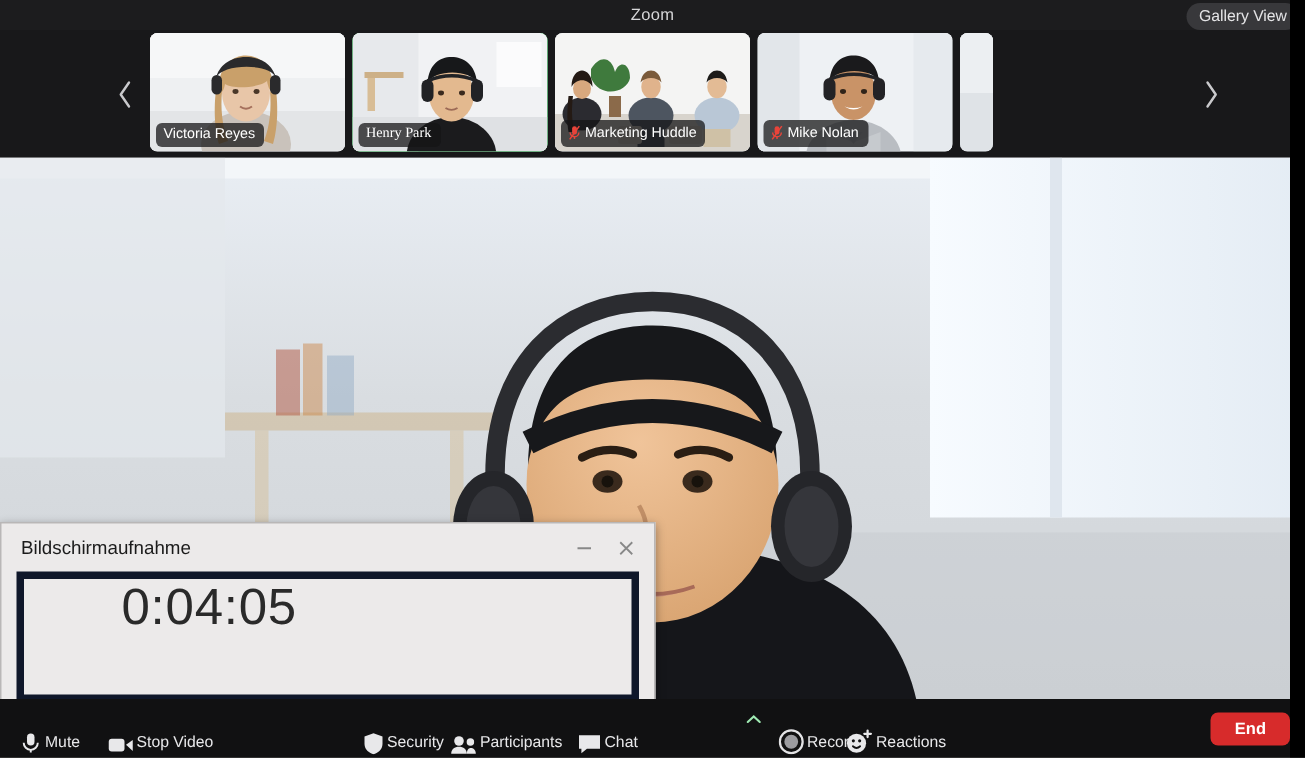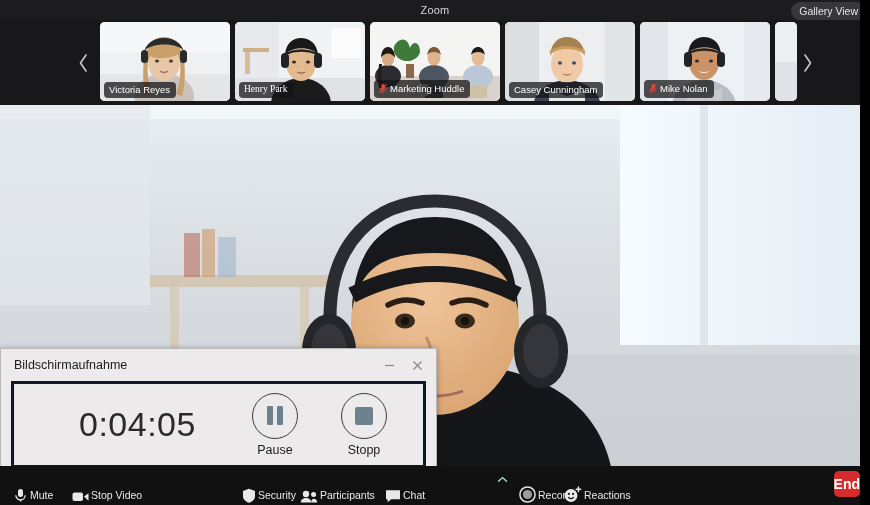--- a/index.html
+++ b/index.html
@@ -68,22 +68,22 @@
   }
   .dialog-title {
     height:32px; display:flex; align-items:center;
     padding:0 6px 0 13px; justify-content:space-between;
   }
   .dialog-title span.t { font-size:12.5px; color:#1b1b1b; }
   .win-btns { display:flex; align-items:center; gap:2px; }
   .win-btn { width:26px; height:22px; display:flex; align-items:center; justify-content:center; color:#888; }
   .win-btn svg { width:13px; height:13px; }
   .dialog-body {
-    margin:0 10px 10px 10px; height:87px; border:3px solid #0f172a;
-    background:#eceaea; display:flex; align-items:center;
+    margin:0 10px 10px 10px; height:87px; border:5px solid #0f172a;
+    background:#eceaea; display:flex; align-items:flex-start;
   }
   .timer { font-size:34px; color:#2a2a2a; letter-spacing:.5px; margin-left:65px; font-weight:400; }
   .ctrls { display:flex; gap:31px; margin-left:auto; margin-right:30px; }
   .ctrl { width:58px; display:flex; flex-direction:column; align-items:center; gap:4px; }
   .ctrl-circle {
     width:46px; height:46px; border-radius:50%; border:1.6px solid #3c3c3c;
     display:flex; align-items:center; justify-content:center;
     background:#eceaea;
   }
   .ctrl-label { font-size:12.5px; color:#1c1c1c; }
@@ -98,22 +98,22 @@
   }
   .tb-item {
     position:absolute; bottom:2px; display:flex; 
     align-items:center; color:#e8e8ea; font-size:10.5px; gap:2px;
   }
   .tb-ico { height:16px; display:flex; align-items:flex-end; justify-content:center; }
   .tb-ico svg { display:block; }
   .tb-green { color:#2bc24f; }
   .end-btn {
     position:absolute; right:10px; bottom:8px;
-    background:#d72b2b; color:#fff; font-size:14px; font-weight:bold;
-    padding:5px 0; border-radius:5px; border:none;
+    background:#d72b2b; color:#fff; font-size:11px; font-weight:bold;
+    padding:5px 16px; border-radius:5px; border:none;
   }
   .caret { position:absolute; color:#9fe9b2; font-size:9px; }
 </style>
 </head>
 <body>
 
 <div id="app">
 
   <div class="topbar">
     <div class="topbar-title">Zoom</div>
@@ -210,38 +210,20 @@
               <rect x="3" y="1" width="4" height="7" rx="2" fill="#e8443a"></rect>
               <path d="M1.4 6.2a3.6 3.6 0 0 0 7.2 0" stroke="#e8443a" stroke-width="1.2" fill="none"></path>
               <path d="M5 9.8v2" stroke="#e8443a" stroke-width="1.2"></path>
               <path d="M1 12 9 1" stroke="#e8443a" stroke-width="1.3"></path>
             </svg>
           </span>
           <span>Marketing Huddle</span>
         </div>
       </div>
 
-      <div class="thumb">
-        <svg class="scene" viewBox="0 0 130 79" preserveAspectRatio="xMidYMid slice">
-          <rect width="130" height="79" fill="#eceeef"></rect>
-          <rect x="0" y="0" width="34" height="79" fill="#dcdfe1"></rect>
-          <rect x="100" y="0" width="30" height="79" fill="#e2e5e7"></rect>
-          <ellipse cx="62" cy="86" rx="34" ry="28" fill="#3c4454"></ellipse>
-          <ellipse cx="62" cy="42" rx="16" ry="19" fill="#f0c9a6"></ellipse>
-          <path d="M45 34c1-13 8-19 17-19s17 6 18 19c-4-10-31-10-35 0z" fill="#a5814f"></path>
-          <path d="M45 30q17-9 35 0" stroke="#c99c5e" stroke-width="3" fill="none"></path>
-          <ellipse cx="55" cy="41" rx="2.1" ry="1.7" fill="#3c5168"></ellipse>
-          <ellipse cx="69" cy="41" rx="2.1" ry="1.7" fill="#3c5168"></ellipse>
-          <path d="M58 52q4 2 8 0" stroke="#b07a63" stroke-width="1.3" fill="none"></path>
-          <path d="M44 68l18 6 18-6v11H44z" fill="#e9eaec"></path>
-        </svg>
-        <div class="badge">
-          <span>Casey Cunningham</span>
-        </div>
-      </div>
 
       <div class="thumb">
         <svg class="scene" viewBox="0 0 130 79" preserveAspectRatio="xMidYMid slice">
           <rect width="130" height="79" fill="#eef1f4"></rect>
           <rect x="0" y="0" width="28" height="79" fill="#e2e6ea"></rect>
           <rect x="104" y="0" width="26" height="79" fill="#e6eaee"></rect>
           <ellipse cx="64" cy="84" rx="32" ry="26" fill="#b9bdc2"></ellipse>
           <ellipse cx="64" cy="40" rx="15" ry="18" fill="#c99367"></ellipse>
           <path d="M48 32c1-12 8-17 16-17s16 5 17 17c-5-9-28-9-33 0z" fill="#1a1a1c"></path>
           <rect x="44" y="30" width="8" height="15" rx="4" fill="#232326"></rect>
@@ -350,37 +332,20 @@
         </span>
         <span class="win-btn">
           <svg viewBox="0 0 13 13" stroke="currentColor" stroke-width="1.2">
               <path d="M2.5 2.5l8 8M10.5 2.5l-8 8"></path>
             </svg>
         </span>
       </span>
     </div>
     <div class="dialog-body">
       <div class="timer">0:04:05</div>
-      <div class="ctrls">
-        <div class="ctrl">
-          <div class="ctrl-circle">
-            <span class="pause-bars">
-                <i></i>
-                <i></i>
-              </span>
-          </div>
-          <div class="ctrl-label">Pause</div>
-        </div>
-        <div class="ctrl">
-          <div class="ctrl-circle">
-            <span class="stop-sq"></span>
-          </div>
-          <div class="ctrl-label">Stopp</div>
-        </div>
-      </div>
     </div>
   </div>
 
   <div class="toolbar">
 
     <div class="tb-item" style="left:13px;">
       <span class="tb-ico">
         <svg width="15" height="15" viewBox="0 0 15 15" fill="#e8e8ea">
             <rect x="5" y="1" width="5" height="8" rx="2.5"></rect>
             <path d="M2.8 7.2a4.7 4.7 0 0 0 9.4 0" stroke="#e8e8ea" stroke-width="1.3" fill="none"></path>

